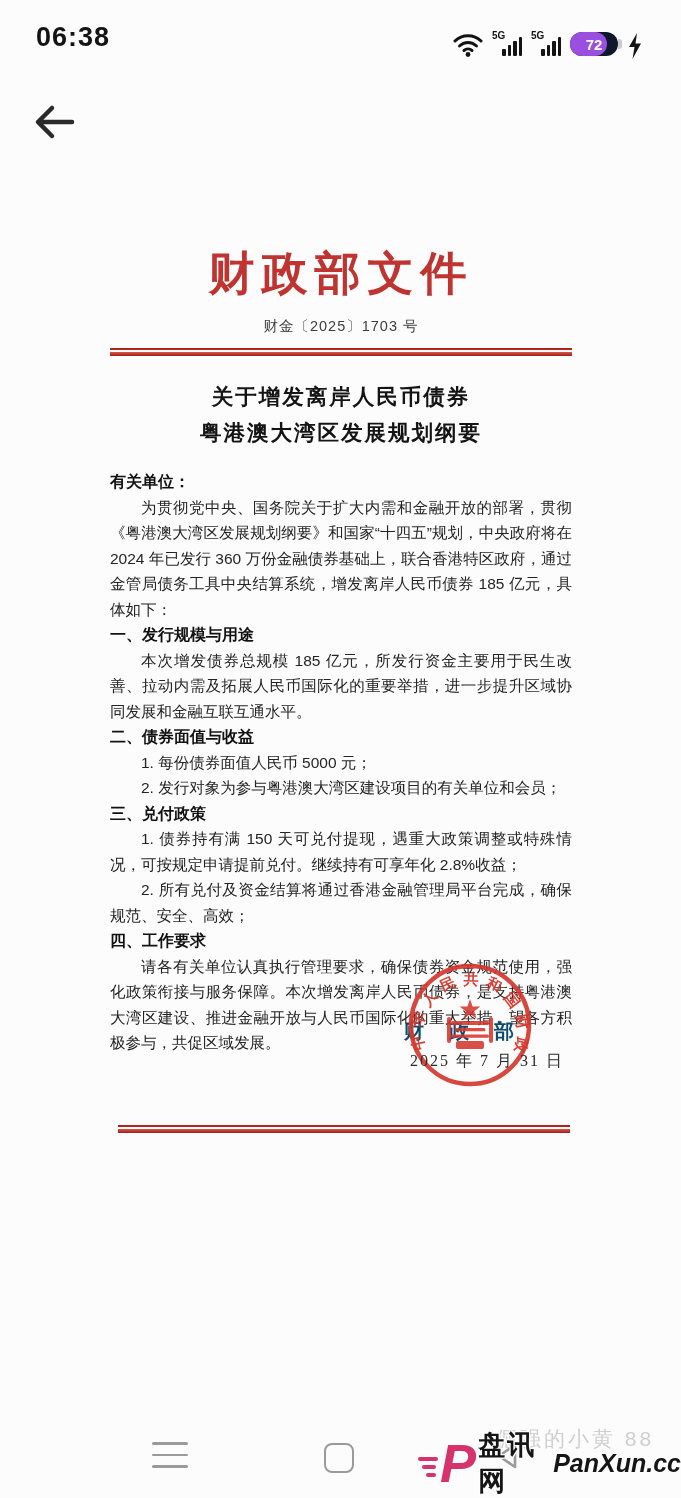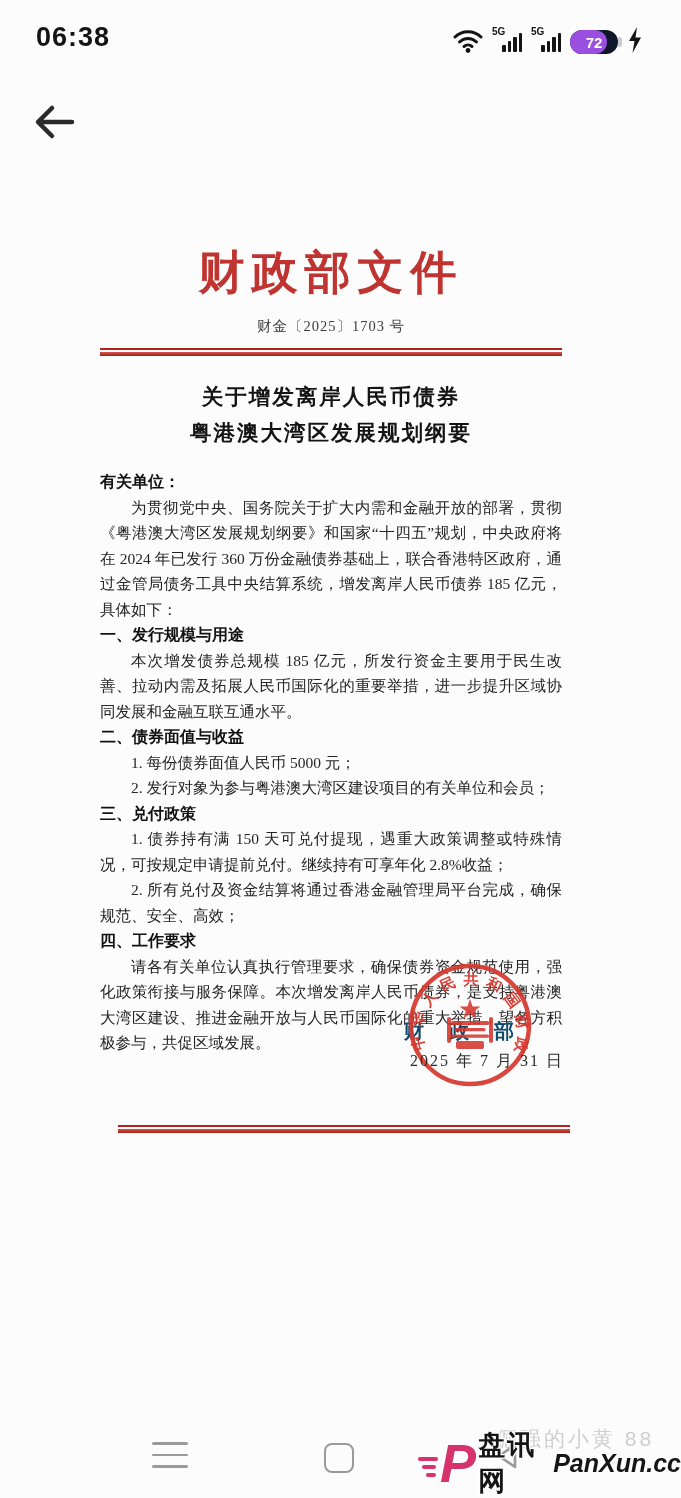--- a/index.html
+++ b/index.html
@@ -2,38 +2,38 @@
 <html><head>
 <meta charset="utf-8">
 <style>
   html,body{margin:0;padding:0;background:#e8e8e8;}
   .screen{position:relative;width:681px;height:1498px;background:#fcfcfc;overflow:hidden;
           font-family:"Liberation Sans","DejaVu Sans",sans-serif;}
 
   
   .status-bar{position:absolute;top:16px;left:0;right:0;height:44px;}
   .time{position:absolute;left:36px;top:6px;font-size:27px;font-weight:700;color:#141414;letter-spacing:1px;}
-  .status-icons{position:absolute;right:38px;top:6px;display:flex;align-items:flex-end;gap:9px;height:32px;}
+  .status-icons{position:absolute;right:38px;top:16px;display:flex;align-items:flex-start;gap:9px;height:32px;}
   .sig{position:relative;width:30px;height:26px;}
   .sig .g5{position:absolute;top:-2px;left:0;font-size:10px;font-weight:700;color:#141414;}
   .sig .bars{position:absolute;bottom:2px;right:0;display:flex;align-items:flex-end;gap:2px;}
   .sig .bars i{display:block;width:3.5px;background:#141414;border-radius:1px;}
   .battery{position:relative;width:48px;height:24px;border-radius:12px;background:#0f172a;overflow:visible;}
   .battery .fill{position:absolute;left:0;top:0;bottom:0;width:78%;border-radius:12px;background:#9b4fe0;}
   .battery .pct{position:absolute;inset:0;display:flex;align-items:center;justify-content:center;
                 font-size:15px;font-weight:700;color:#fff;z-index:2;}
   .battery::after{content:"";position:absolute;right:-4px;top:7px;width:4px;height:10px;background:#c9c9ce;
                   border-radius:0 3px 3px 0;}
 
   
   .back-btn{position:absolute;left:30px;top:98px;width:48px;height:48px;cursor:pointer;}
 
   
-  .doc{position:absolute;left:100px;top:0;width:462px;color:#1f1f1f;
-       font-family:Liberation Serif, serif;}
+  .doc{position:absolute;left:110px;top:0;width:462px;color:#1f1f1f;
+       font-family:Liberation Sans, sans-serif;}
   .doc-header{margin-top:246px;text-align:center;font-size:46px;line-height:54px;font-weight:700;
               color:#bf3430;letter-spacing:7px;}
   .doc-number{margin-top:17px;text-align:center;font-size:14.5px;line-height:18px;color:#3d3d3d;letter-spacing:1px;}
   .rule{margin-top:13px;height:8px;}
   .rule .thin{height:2px;background:#b2241b;}
   .rule .gap{height:2px;background:transparent;}
   .rule .thick{height:4px;background:linear-gradient(180deg,#d05a50,#a91c12);}
   .rule-bottom{position:absolute;left:118px;top:1112px;width:452px;height:8px;}
   .doc-title{text-align:center;font-weight:700;font-size:21.5px;color:#141414;line-height:29px;letter-spacing:2px;}
   .doc-title.l1{margin-top:27px;}

